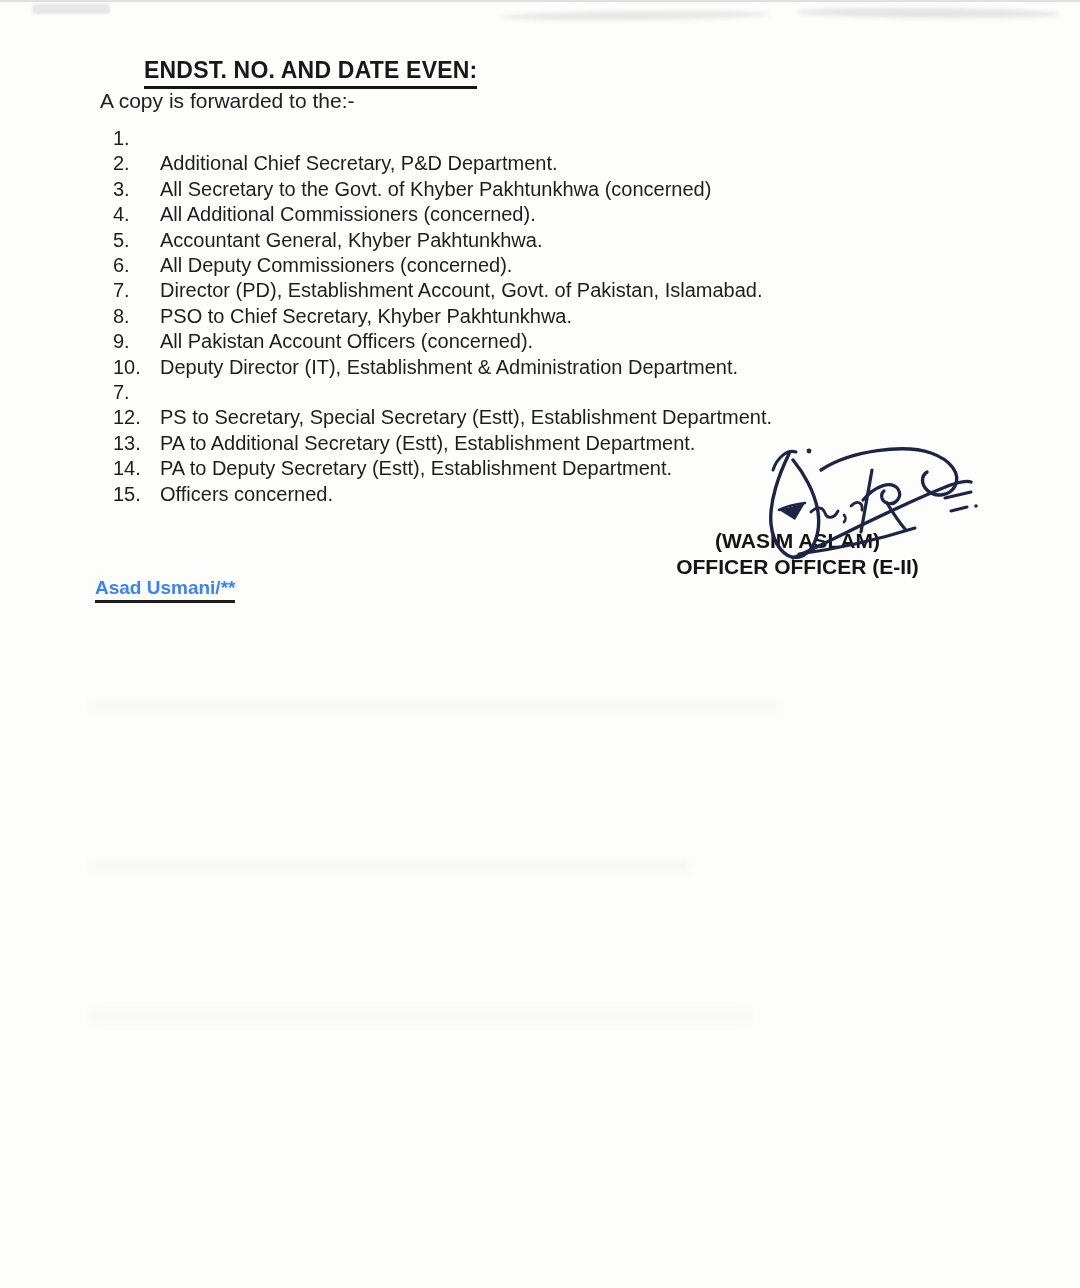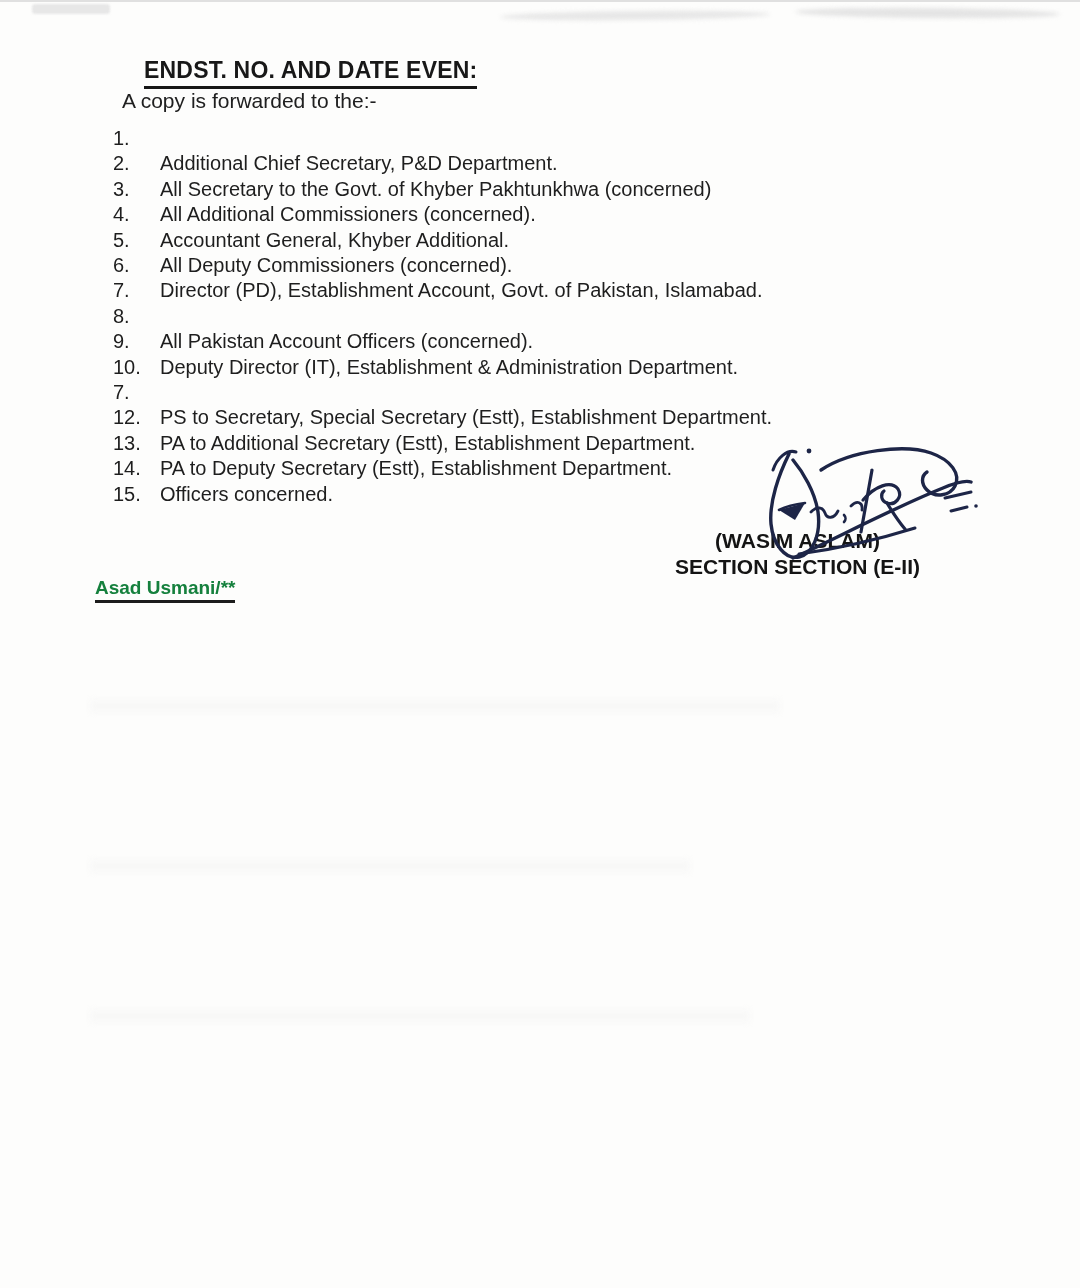--- a/index.html
+++ b/index.html
@@ -41,21 +41,20 @@
     white-space: nowrap;
     margin-left: 44px;
   }
   .subheading {
     position: absolute;
     left: 100px;
     top: 89px;
     font-size: 21px;
     color: #202020;
     white-space: nowrap;
-    margin-left: 22px;
   }
   .recipient-list {
     position: absolute;
     left: 113px;
     top: 126px;
     width: 900px;
   }
   .recipient-row {
     display: flex;
     line-height: 25.4px;
@@ -96,21 +95,21 @@
     stroke-linejoin: round;
   }
   .ink-fill { fill: var(--ink, #1d2547); stroke: none; }
 
   .footer-ref {
     position: absolute;
     left: 95px;
     top: 577px;
     font-size: 19px;
     font-weight: bold;
-    color: #15803d;
+    color: #3b82f6;
     border-bottom: 3px solid #1c1c1c;
     padding-bottom: 1px;
     white-space: nowrap;
   }
 </style>
 </head>
 <body>
 
 <div class="page" style="background: rgb(253, 253, 252);">
 
@@ -137,32 +136,33 @@
       <div class="recipient-row">
         <span class="num">3.</span>
         <span class="txt">All Secretary to the Govt. of Khyber Pakhtunkhwa (concerned)</span>
       </div>
       <div class="recipient-row">
         <span class="num">4.</span>
         <span class="txt">All Additional Commissioners (concerned).</span>
       </div>
       <div class="recipient-row">
         <span class="num">5.</span>
-        <span class="txt">Accountant General, Khyber Additional.</span>
+        <span class="txt">Accountant General, Khyber Pakhtunkhwa.</span>
       </div>
       <div class="recipient-row">
         <span class="num">6.</span>
         <span class="txt">All Deputy Commissioners (concerned).</span>
       </div>
       <div class="recipient-row">
         <span class="num">7.</span>
         <span class="txt">Director (PD), Establishment Account, Govt. of Pakistan, Islamabad.</span>
       </div>
       <div class="recipient-row">
         <span class="num">8.</span>
+        <span class="txt">PSO to Chief Secretary, Khyber Pakhtunkhwa.</span>
       </div>
       <div class="recipient-row">
         <span class="num">9.</span>
         <span class="txt">All Pakistan Account Officers (concerned).</span>
       </div>
       <div class="recipient-row">
         <span class="num">10.</span>
         <span class="txt">Deputy Director (IT), Establishment &amp; Administration Department.</span>
       </div>
       <div class="recipient-row">
@@ -210,18 +210,18 @@
     <path class="ink" stroke-width="3.2" d="M 130,64 C 142,50 158,44 165,53 C 170,61 162,70 154,67 C 148,65 147,58 151,55"></path>
     <path class="ink" stroke-width="3.2" d="M 154,67 C 160,77 166,86 172,93"></path>
 
     <path class="ink" stroke-width="3" d="M 212,62 l 26,-6"></path>
     <path class="ink" stroke-width="3" d="M 218,75 l 16,-4"></path>
     <circle class="ink-fill" cx="243" cy="70" r="1.8"></circle>
   </svg>
 
   <div class="sig-block">
     <div>(WASIM ASLAM)</div>
-    <div>SECTION SECTION (E-II)</div>
+    <div>OFFICER OFFICER (E-II)</div>
   </div>
 
   <div class="footer-ref">Asad Usmani/**</div>
 
 </div>
 
 </body></html>

